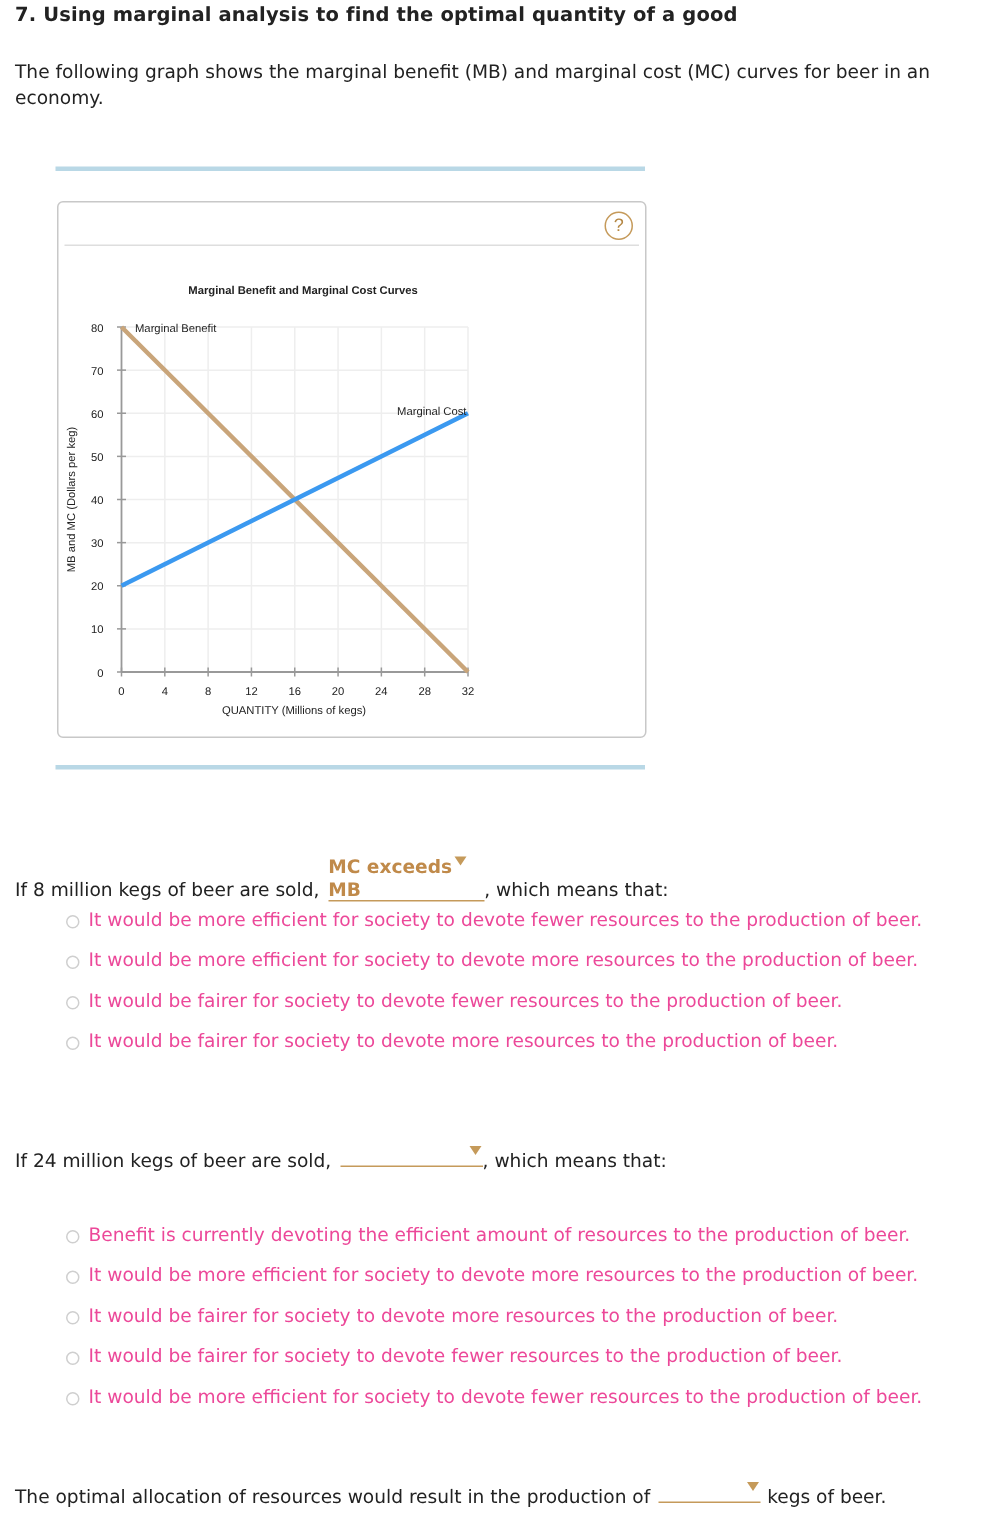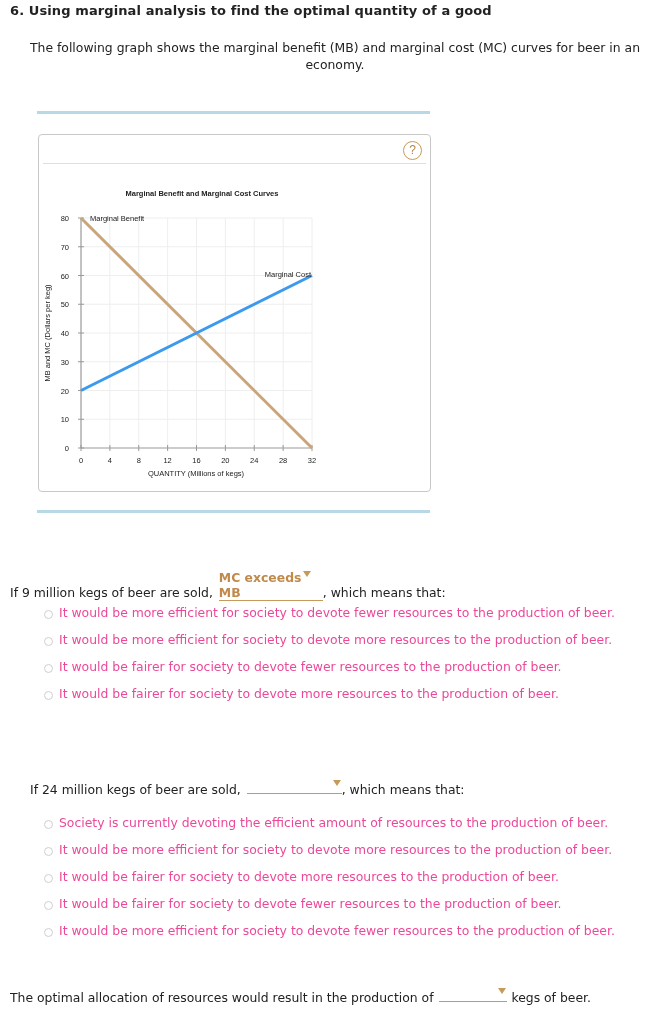--- a/index.html
+++ b/index.html
@@ -1,40 +1,40 @@
 <!DOCTYPE html>
 <html><head>
 <meta charset="utf-8">
 <style>
   html, body { margin:0; padding:0; background:#ffffff; }
   body { width:667px; height:1024px; position:relative; overflow:hidden;
          font-family:"DejaVu Sans", sans-serif; color:#222; }
   .qtitle { position:absolute; left:10px; top:3px; font-size:13px; font-weight:bold; color:#222; letter-spacing:0.1px; }
-  .intro { position:absolute; left:10px; top:39px; width:650px; font-size:12.4px; line-height:17px; color:#222;text-align:center; }
+  .intro { position:absolute; left:10px; top:39px; width:650px; font-size:12.4px; line-height:17px; color:#222; }
   .rule { position:absolute; left:37px; width:393px; height:3px; background:#b9d8e6; }
   .graph-box { position:absolute; left:38px; top:134px; width:391px; height:356px;
                border:1px solid #c8c8c8; border-radius:4px; background:#fff; }
   .graph-box .hdr-line { position:absolute; left:4px; right:4px; top:28px; height:1px; background:#dedede; }
   .help { position:absolute; right:8px; top:6px; width:17px; height:17px; border:1px solid #c59a5a;
           border-radius:50%; color:#b48642; font-size:12px; line-height:17px; text-align:center;
           font-family:"Liberation Sans", sans-serif; cursor:pointer; }
   svg text { font-family:"Liberation Sans", sans-serif; }
   .stmt { position:absolute; left:10px; font-size:12.4px; color:#222; }
   .dd { display:inline-block; position:relative; border-bottom:1px solid #c59a5a; vertical-align:baseline; cursor:pointer; }
   .dd .sel { color:#c08a4a; font-weight:bold; }
   .dd .arrow { position:absolute; right:1px; top:1px; width:0; height:0;
                border-left:4px solid transparent; border-right:4px solid transparent; border-top:6px solid #c59a5a; }
   .opts { position:absolute; left:44px; width:610px; }
   .opt { position:relative; padding-left:15px; font-size:12.4px; line-height:17px; color:#ec4899; cursor:pointer; }
   .opt .radio { position:absolute; left:0; top:6px; width:7px; height:7px; border:1px solid #cfcfcf; border-radius:50%; background:#fff; }
 </style>
 </head>
 <body>
 
-<div class="qtitle">6. Using marginal analysis to find the optimal quantity of a good</div>
+<div class="qtitle">7. Using marginal analysis to find the optimal quantity of a good</div>
 <div class="intro">The following graph shows the marginal benefit (MB) and marginal cost (MC) curves for beer in an economy.</div>
 
 <div class="rule" style="top:111px;"></div>
 
 <div class="graph-box">
   <div class="help">?</div>
   <div class="hdr-line"></div>
 </div>
 
 <svg id="chart" width="667" height="500" style="position:absolute; left:0; top:0;" xmlns="http://www.w3.org/2000/svg">
@@ -105,42 +105,42 @@
       <polyline points="81,390.5 312,275.5" fill="none" stroke="#3b99f0" stroke-width="3"></polyline>
       <text x="311" y="276.5" font-size="7.5" text-anchor="end" fill="#222">Marginal Cost</text>
     </g>
   <text id="xlabel" x="196" y="476" font-size="7.5" text-anchor="middle" fill="#222">QUANTITY (Millions of kegs)</text>
   <text id="ylabel" x="0" y="0" font-size="7.5" text-anchor="middle" fill="#222" transform="translate(50,333) rotate(-90)">MB and MC (Dollars per keg)</text>
 </svg>
 
 <div class="rule" style="top:510px;"></div>
 
 <div class="stmt" style="top:570px;">
-  <span>If 9 million kegs of beer are sold,</span>
+  <span>If 8 million kegs of beer are sold,</span>
   <span class="dd" style="width:104px; margin-left:2px;">
     <span class="sel">MC exceeds MB</span>
     <span class="arrow" style="right:12px;"></span>
   </span><span>, which means that:</span>
 </div>
 <div class="opts" style="top:604px;">
   <div class="opt" style="margin-bottom:10px;"><span class="radio"></span><span>It would be more efficient for society to devote fewer resources to the production of beer.</span></div>
   <div class="opt" style="margin-bottom:10px;"><span class="radio"></span><span>It would be more efficient for society to devote more resources to the production of beer.</span></div>
   <div class="opt" style="margin-bottom:10px;"><span class="radio"></span><span>It would be fairer for society to devote fewer resources to the production of beer.</span></div>
   <div class="opt" style="margin-bottom:10px;"><span class="radio"></span><span>It would be fairer for society to devote more resources to the production of beer.</span></div>
 </div>
 
-<div class="stmt" style="top:779px;margin-left:20px;">
+<div class="stmt" style="top:763px;">
   <span>If 24 million kegs of beer are sold,</span>
   <span class="dd" style="width:95px; height:14px; margin-left:2px;">
     <span class="sel"></span>
     <span class="arrow"></span>
   </span><span>, which means that:</span>
 </div>
 <div class="opts" style="top:814px;">
-  <div class="opt" style="margin-bottom:10px;"><span class="radio"></span><span>Society is currently devoting the efficient amount of resources to the production of beer.</span></div>
+  <div class="opt" style="margin-bottom:10px;"><span class="radio"></span><span>Benefit is currently devoting the efficient amount of resources to the production of beer.</span></div>
   <div class="opt" style="margin-bottom:10px;"><span class="radio"></span><span>It would be more efficient for society to devote more resources to the production of beer.</span></div>
   <div class="opt" style="margin-bottom:10px;"><span class="radio"></span><span>It would be fairer for society to devote more resources to the production of beer.</span></div>
   <div class="opt" style="margin-bottom:10px;"><span class="radio"></span><span>It would be fairer for society to devote fewer resources to the production of beer.</span></div>
   <div class="opt"><span class="radio"></span><span>It would be more efficient for society to devote fewer resources to the production of beer.</span></div>
 </div>
 
 <div class="stmt" style="top:969px;margin-top:18px;">
   <span>The optimal allocation of resources would result in the production of</span>
   <span class="dd" style="width:68px; height:14px; margin-left:2px;">
     <span class="sel"></span>

